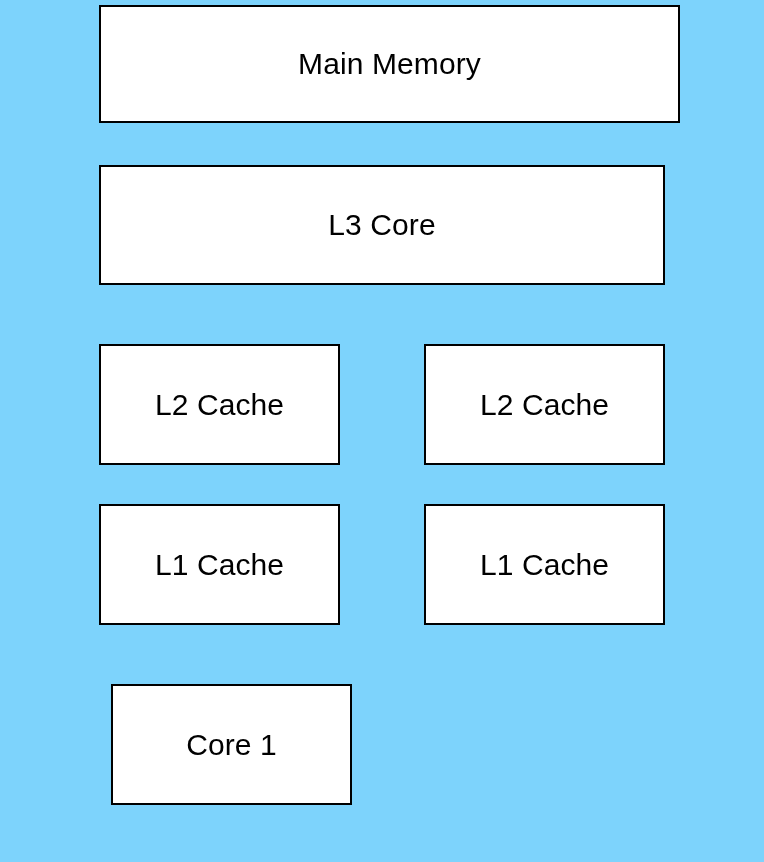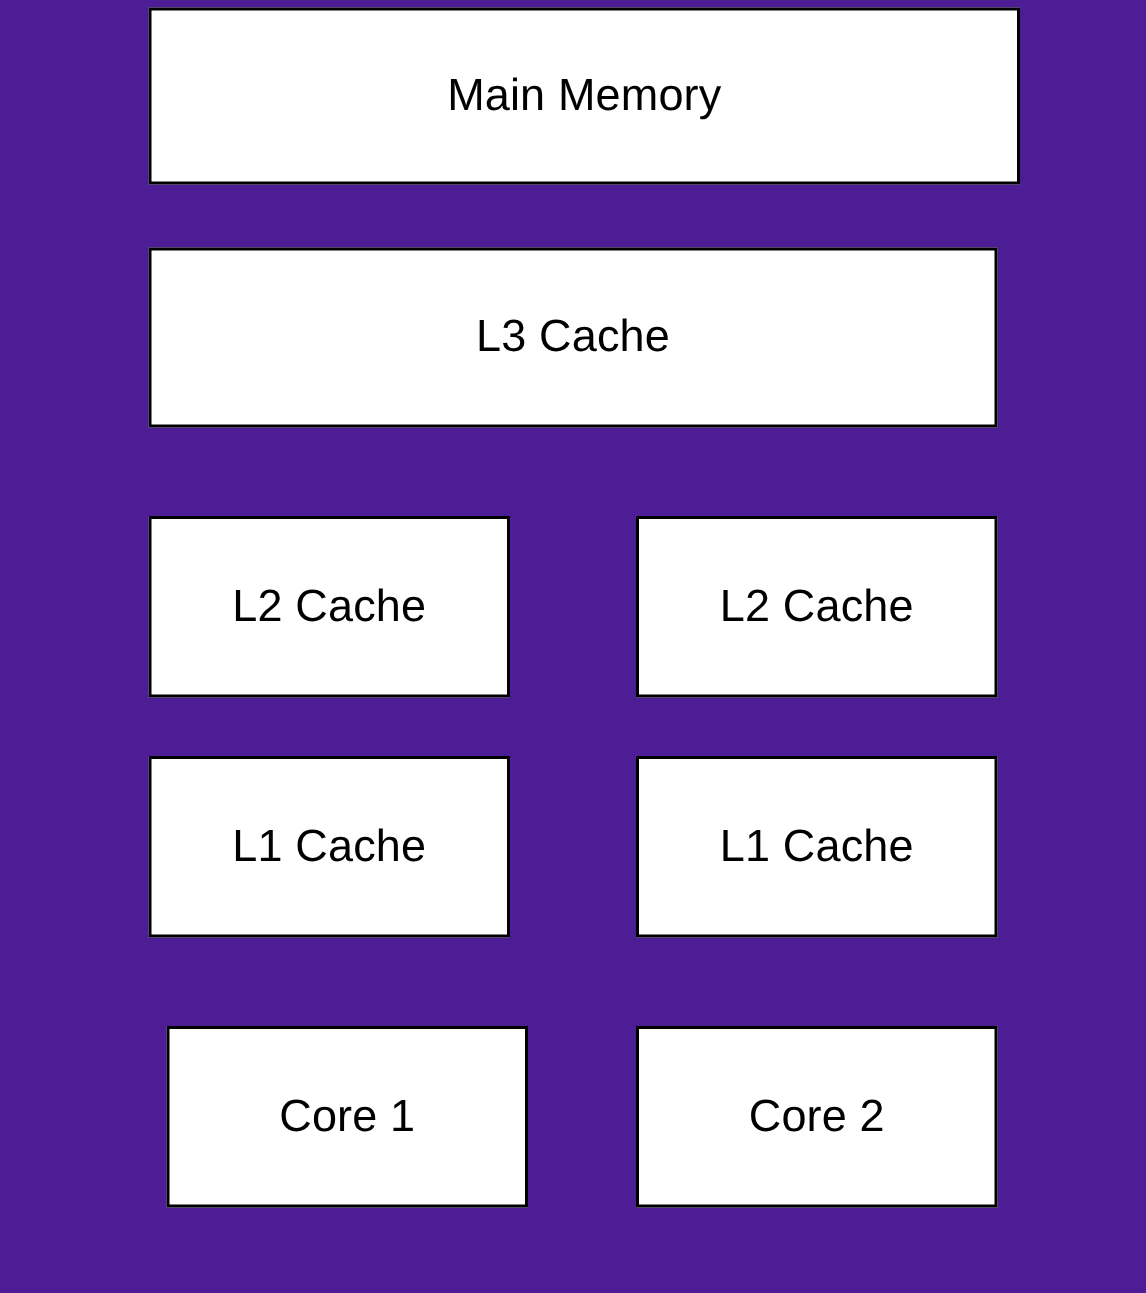--- a/index.html
+++ b/index.html
@@ -11,21 +11,21 @@
   body {
     width: 764px;
     height: 862px;
     font-family: "Liberation Sans", sans-serif;
     -webkit-font-smoothing: antialiased;
   }
   #diagram-canvas {
     position: relative;
     width: 764px;
     height: 862px;
-    background: #4c1d95;
+    background: #7dd3fc;
     overflow: hidden;
     text-decoration: underline;
   }
   .node {
     position: absolute;
     box-sizing: border-box;
     background: #ffffff;
     border: 2px solid #000000;
     display: flex;
     align-items: center;
@@ -102,21 +102,21 @@
 </head>
 <body>
 
 <div id="diagram-canvas">
 
   <div class="node" id="node-main-memory">
     <span class="node-label">Main Memory</span>
   </div>
 
   <div class="node" id="node-l3-cache">
-    <span class="node-label">L3 Cache</span>
+    <span class="node-label">L3 Core</span>
   </div>
 
   <div class="node" id="node-l2-cache-left">
     <span class="node-label">L2 Cache</span>
   </div>
 
   <div class="node" id="node-l2-cache-right">
     <span class="node-label">L2 Cache</span>
   </div>
 
@@ -125,17 +125,14 @@
   </div>
 
   <div class="node" id="node-l1-cache-right">
     <span class="node-label">L1 Cache</span>
   </div>
 
   <div class="node" id="node-core-1">
     <span class="node-label">Core 1</span>
   </div>
 
-  <div class="node" id="node-core-2">
-    <span class="node-label">Core 2</span>
-  </div>
 
 </div>
 
 </body></html>

